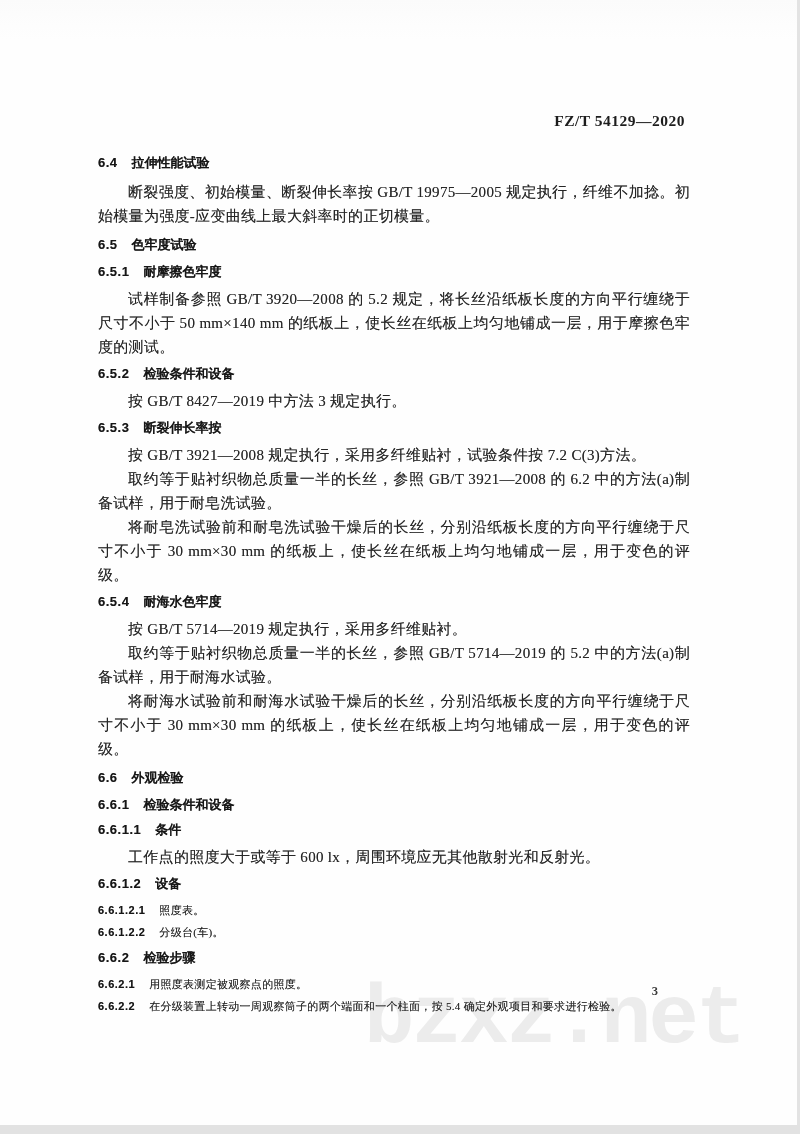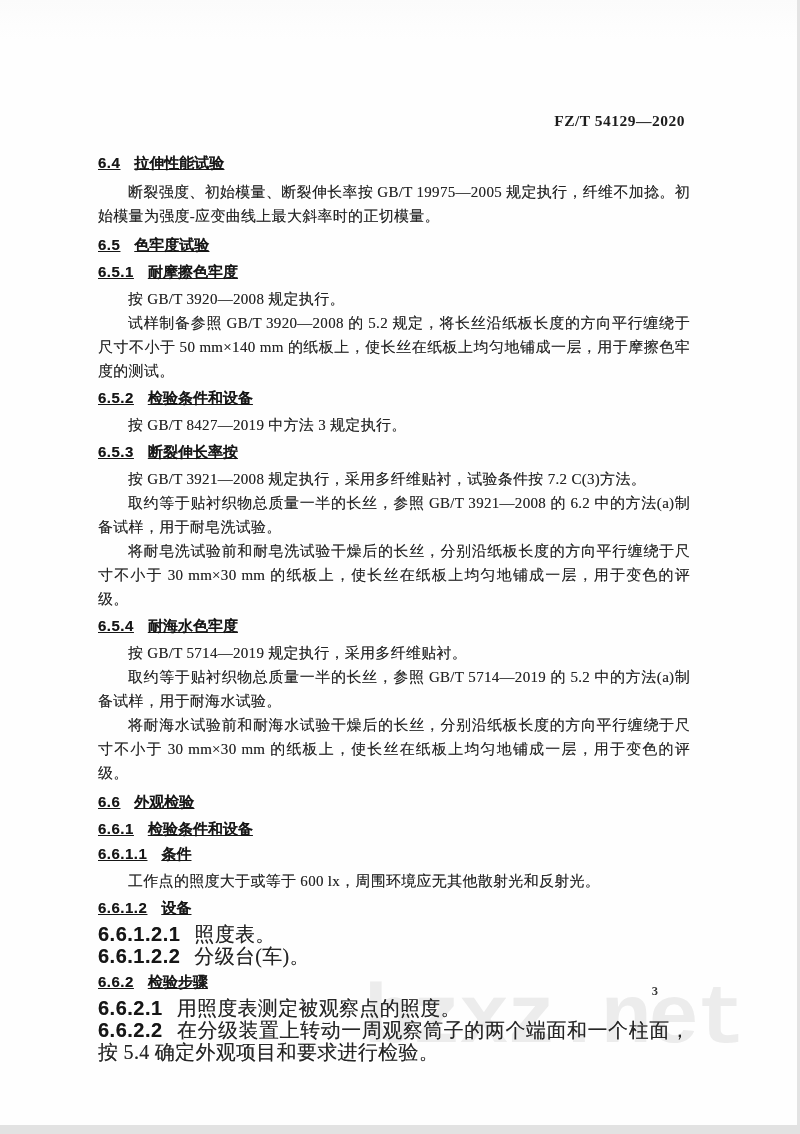--- a/index.html
+++ b/index.html
@@ -32,31 +32,31 @@
     font-weight:bold; font-size:15.5px; color:#1d1d1d;
     letter-spacing:0.5px;
   }
   .content {
     position:absolute; top:146px; left:98px; width:592px;
     text-shadow:0 0 0.5px rgba(40,40,40,0.55);
   }
   .blk { color:#262626; }
   .h2, .h3, .h4 {
     font-family:"Liberation Sans","DejaVu Sans",sans-serif;
-    font-weight:bold; font-size:15px; color:#161616;
-    line-height:20px; margin-top:5px; margin-bottom:5px;text-decoration:underline;
+    font-weight:bold; font-size:13px; color:#161616;
+    line-height:20px; margin-top:5px; margin-bottom:5px;
   }
   .h2 { margin-top:7px; margin-bottom:7px; }
   .h2 .num, .h3 .num, .h4 .num { margin-right:14px; letter-spacing:0.5px; }
   .p {
     font-size:15px; line-height:24px; text-indent:2em;
     text-align:justify; letter-spacing:0.3px;
   }
   .pn {
-    font-size:20px; line-height:22px; text-align:justify;
+    font-size:11px; line-height:22px; text-align:justify;
     letter-spacing:0.3px;
   }
   .pn .num {
     font-family:"Liberation Sans","DejaVu Sans",sans-serif;
     font-weight:bold; color:#161616; margin-right:14px;
     letter-spacing:0.5px;
   }
   .page-number {
     position:absolute; top:984px; right:142px;
     font-size:12.5px; color:#3a3a3a; font-weight:bold;
@@ -77,21 +77,20 @@
 
   <div class="header-row">
     <span class="std-code">FZ/T 54129—2020</span>
   </div>
 
   <div class="content">
       <div class="blk h2"><span class="num">6.4</span><span class="txt">拉伸性能试验</span></div>
       <div class="blk p"><span class="txt">断裂强度、初始模量、断裂伸长率按 GB/T 19975—2005 规定执行，纤维不加捻。初始模量为强度-应变曲线上最大斜率时的正切模量。</span></div>
       <div class="blk h2"><span class="num">6.5</span><span class="txt">色牢度试验</span></div>
       <div class="blk h3"><span class="num">6.5.1</span><span class="txt">耐摩擦色牢度</span></div>
-      <div class="blk p"><span class="txt">按 GB/T 3920—2008 规定执行。</span></div>
       <div class="blk p"><span class="txt">试样制备参照 GB/T 3920—2008 的 5.2 规定，将长丝沿纸板长度的方向平行缠绕于尺寸不小于 50 mm×140 mm 的纸板上，使长丝在纸板上均匀地铺成一层，用于摩擦色牢度的测试。</span></div>
       <div class="blk h3"><span class="num">6.5.2</span><span class="txt">检验条件和设备</span></div>
       <div class="blk p"><span class="txt">按 GB/T 8427—2019 中方法 3 规定执行。</span></div>
       <div class="blk h3"><span class="num">6.5.3</span><span class="txt">断裂伸长率按</span></div>
       <div class="blk p"><span class="txt">按 GB/T 3921—2008 规定执行，采用多纤维贴衬，试验条件按 7.2 C(3)方法。</span></div>
       <div class="blk p"><span class="txt">取约等于贴衬织物总质量一半的长丝，参照 GB/T 3921—2008 的 6.2 中的方法(a)制备试样，用于耐皂洗试验。</span></div>
       <div class="blk p"><span class="txt">将耐皂洗试验前和耐皂洗试验干燥后的长丝，分别沿纸板长度的方向平行缠绕于尺寸不小于 30 mm×30 mm 的纸板上，使长丝在纸板上均匀地铺成一层，用于变色的评级。</span></div>
       <div class="blk h3"><span class="num">6.5.4</span><span class="txt">耐海水色牢度</span></div>
       <div class="blk p"><span class="txt">按 GB/T 5714—2019 规定执行，采用多纤维贴衬。</span></div>
       <div class="blk p"><span class="txt">取约等于贴衬织物总质量一半的长丝，参照 GB/T 5714—2019 的 5.2 中的方法(a)制备试样，用于耐海水试验。</span></div>

